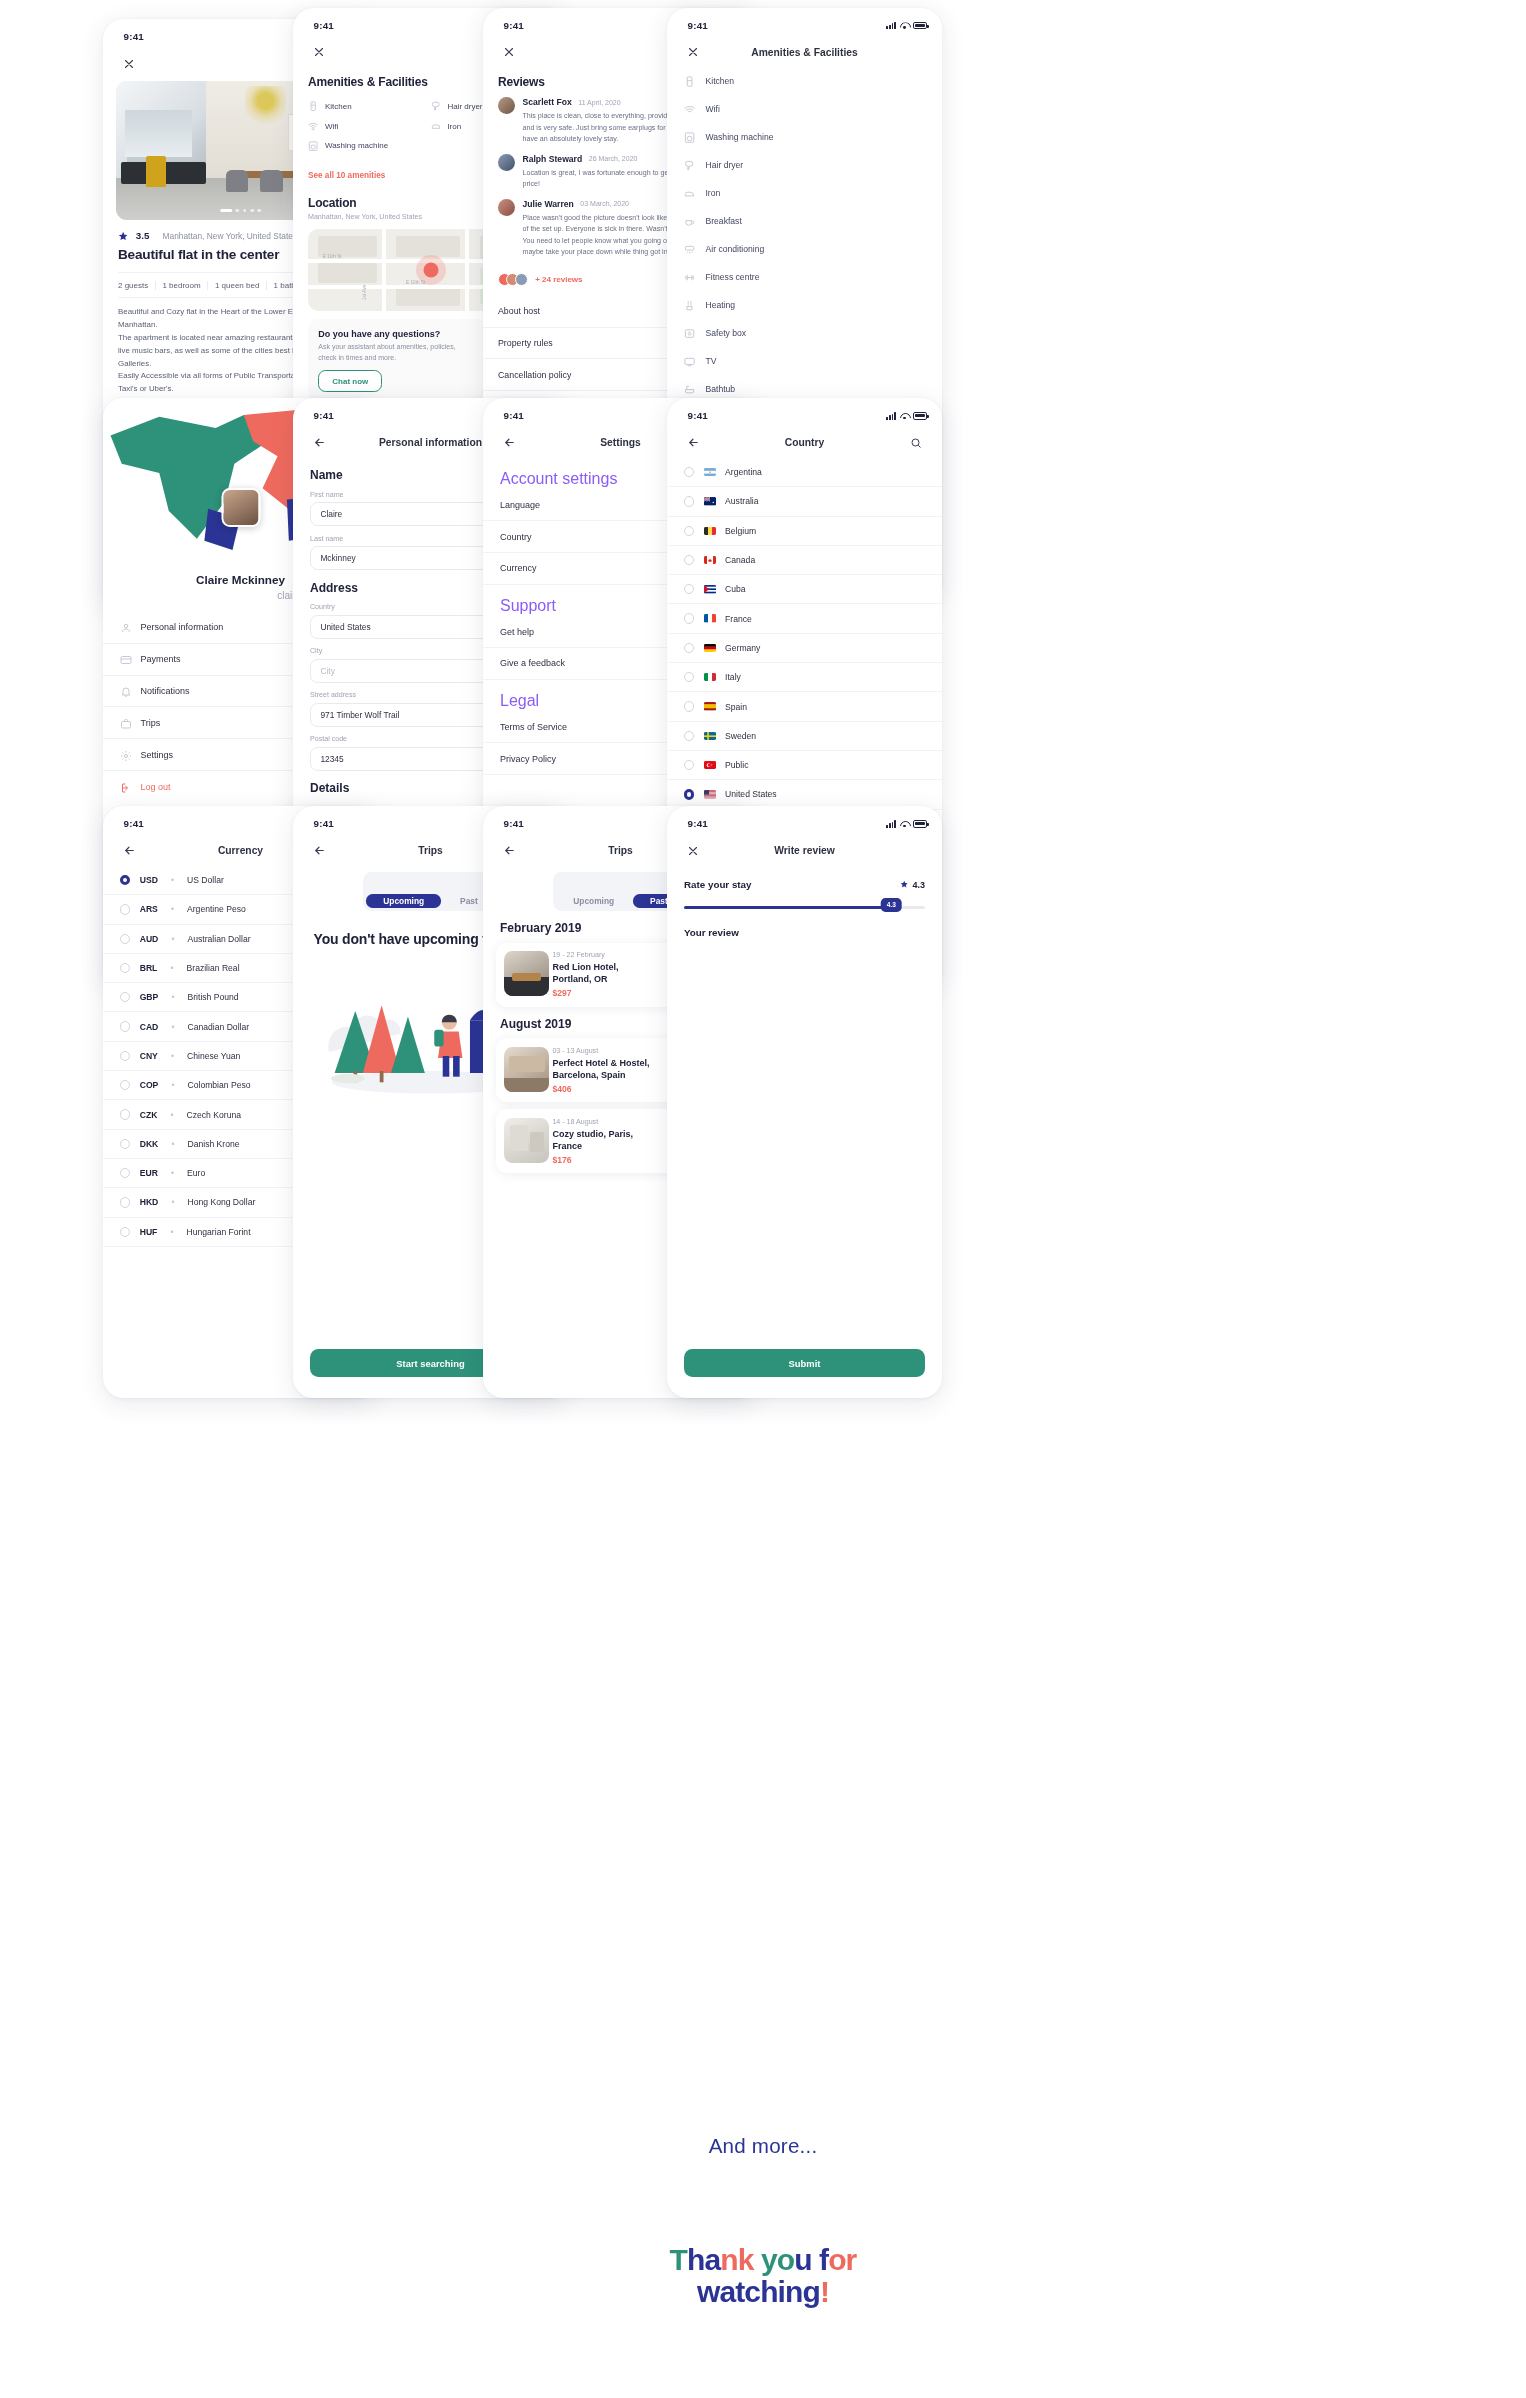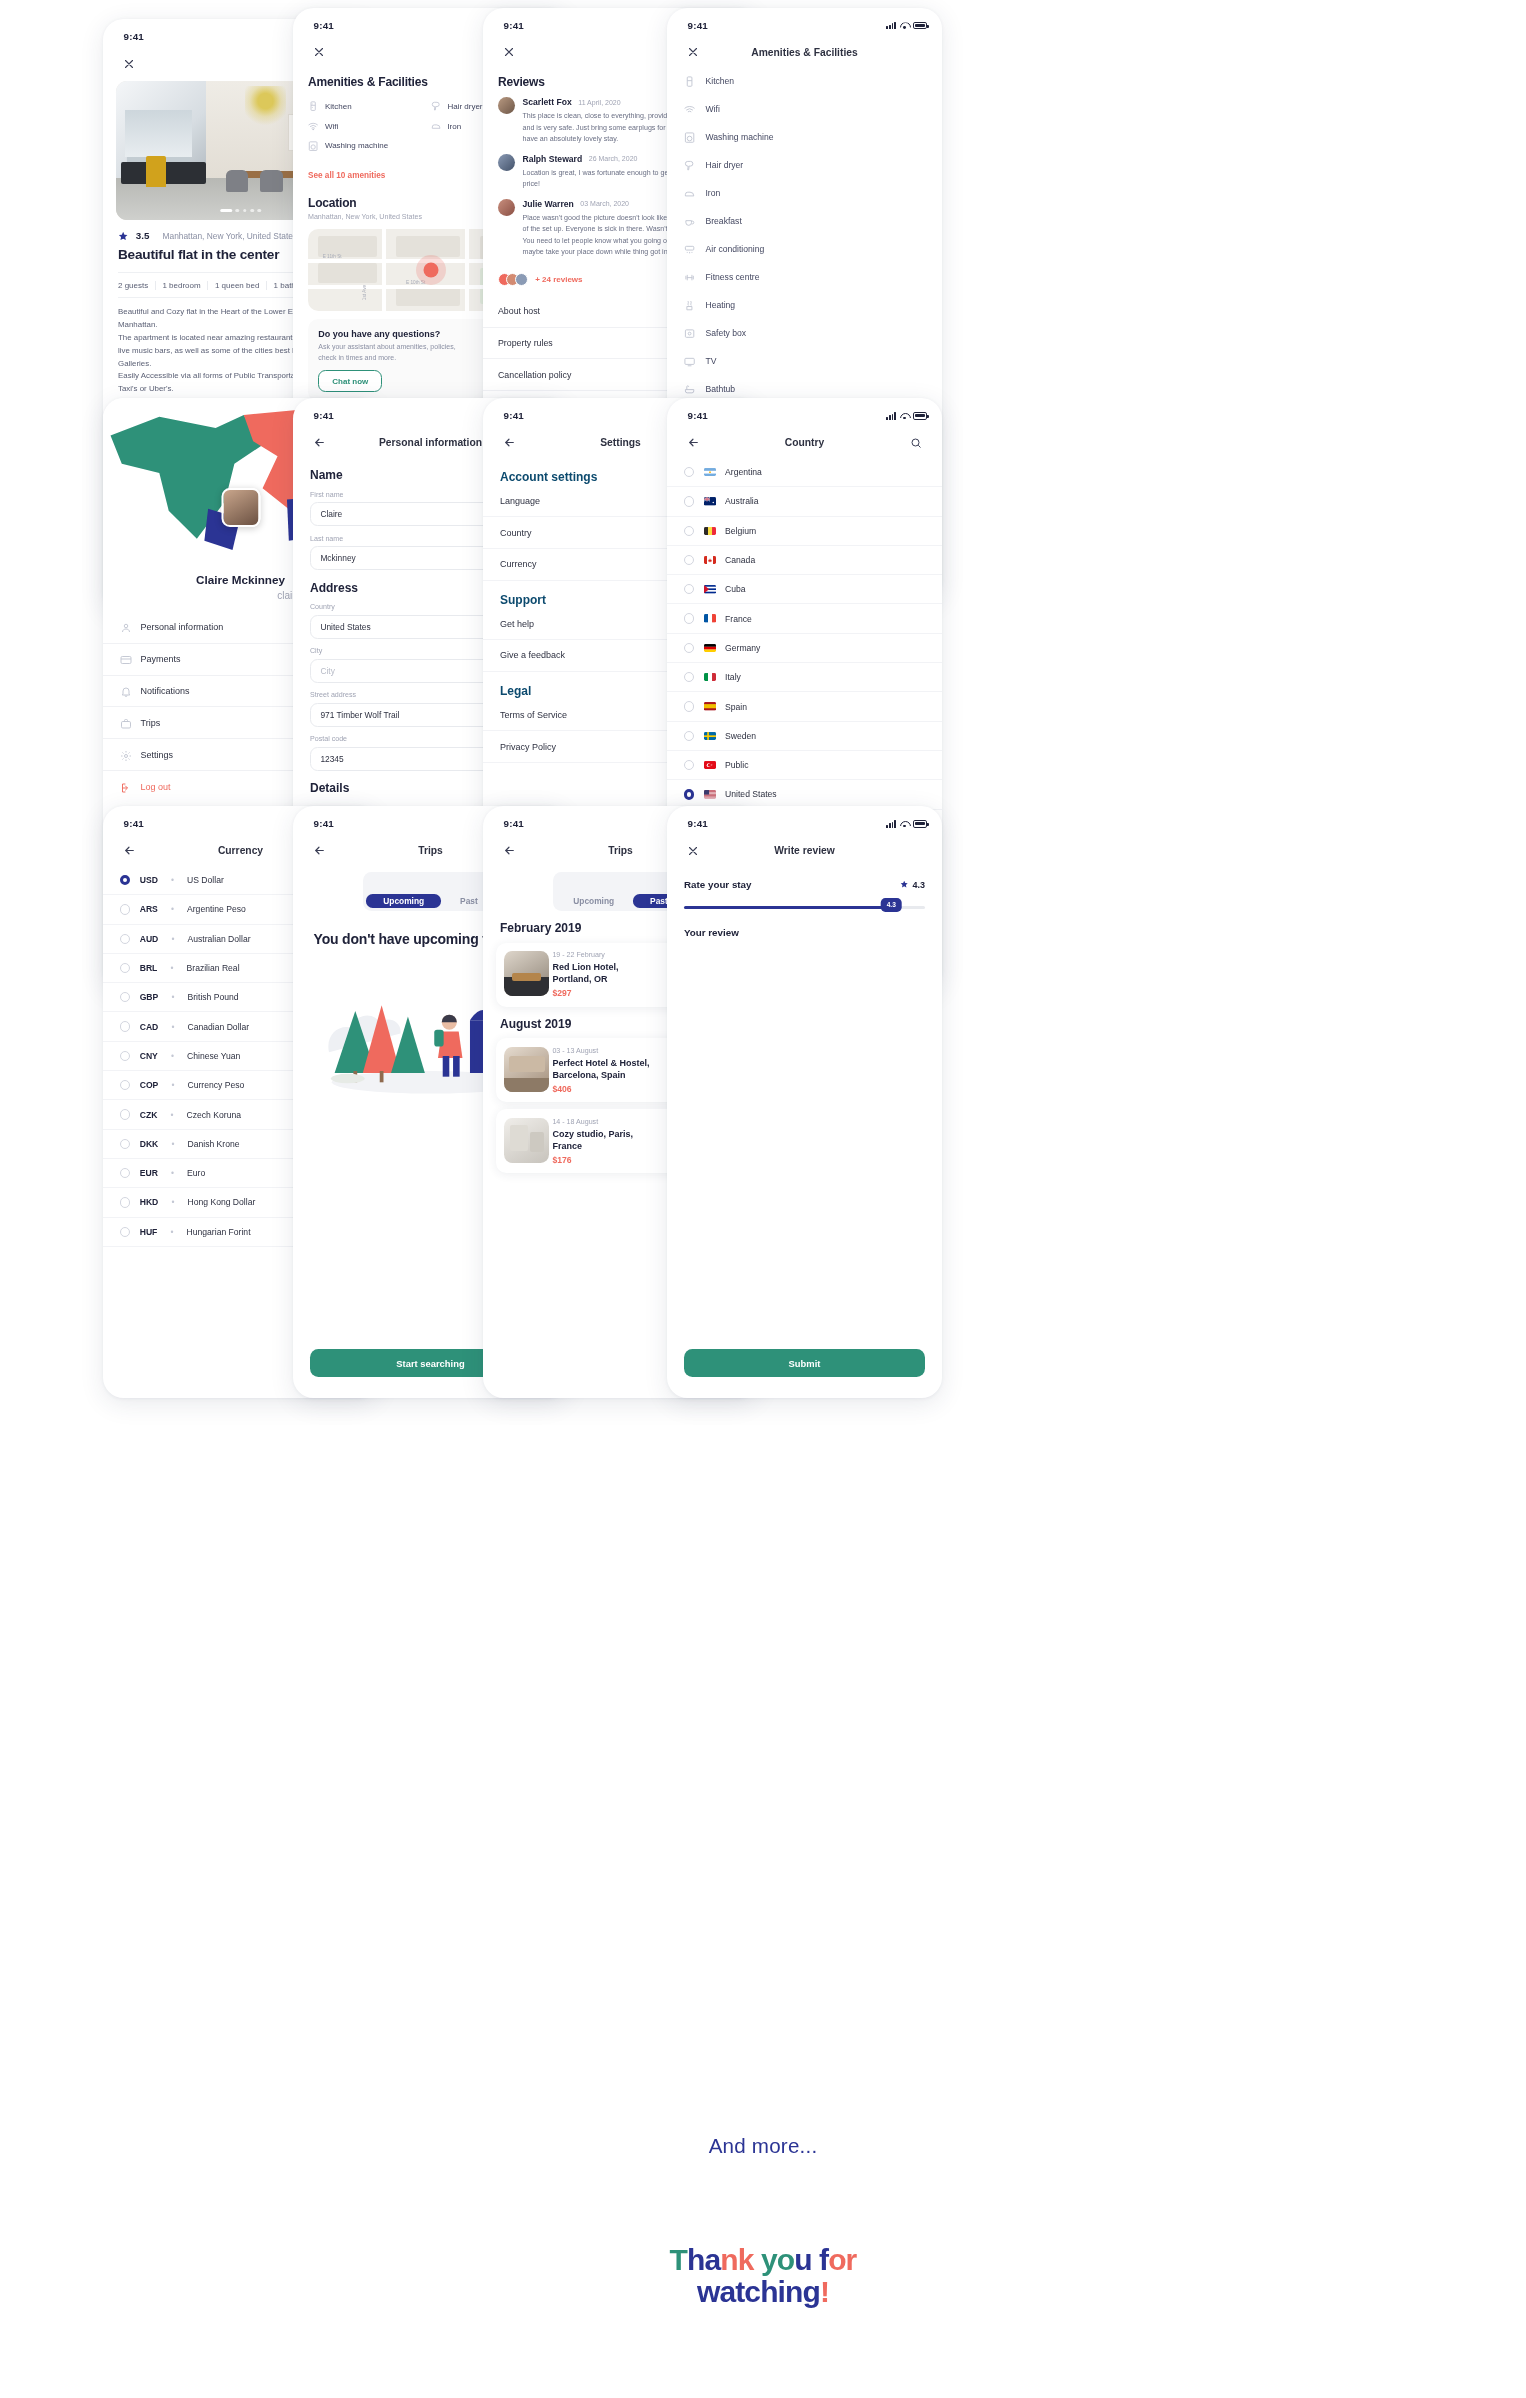--- a/index.html
+++ b/index.html
@@ -215,21 +215,21 @@
   
   .form-h{font-size:12px;font-weight:bold;color:#20233a;padding:10.3px 17px 0;}
   .fieldlabel{font-size:7.1px;color:#a0a4b4;padding:8.4px 17px 0;}
   .field{
     margin:3.7px 17px 0;height:24px;border:0.9px solid #e8eaee;border-radius:7.5px;
     display:flex;align-items:center;padding:0 9.4px;font-size:8.4px;color:#2e3141;
   }
   .field.ph{color:#b7bbc7;}
 
   
-  .set-h{font-size:12px;font-weight:bold;color:#0c4a6e;padding:12px 17px 1.9px;}
+  .set-h{font-size:16px;font-weight:normal;color:#8b5cf6;padding:12px 17px 1.9px;}
   .setrow{
     display:flex;align-items:center;padding:10.3px 17px;border-bottom:0.9px solid #f2f3f6;
     font-size:9px;color:#2e3141;
   }
   .setrow .val{margin-left:auto;font-size:8.4px;color:#6a6f84;display:flex;align-items:center;gap:4.7px;}
   .flag{width:12px;height:8.4px;border-radius:1.4px;overflow:hidden;display:block;flex:0 0 auto;}
 
   
   .optrow{
     display:flex;align-items:center;gap:9.4px;padding:9px 17px;
@@ -1352,21 +1352,21 @@
     <div class="optrow">
           <span class="radio"></span>
           <span class="cur-code">CNY</span>
           <span class="cur-sep">•</span>
           <span>Chinese Yuan</span>
         </div>
     <div class="optrow">
           <span class="radio"></span>
           <span class="cur-code">COP</span>
           <span class="cur-sep">•</span>
-          <span>Currency Peso</span>
+          <span>Colombian Peso</span>
         </div>
     <div class="optrow">
           <span class="radio"></span>
           <span class="cur-code">CZK</span>
           <span class="cur-sep">•</span>
           <span>Czech Koruna</span>
         </div>
     <div class="optrow">
           <span class="radio"></span>
           <span class="cur-code">DKK</span>

